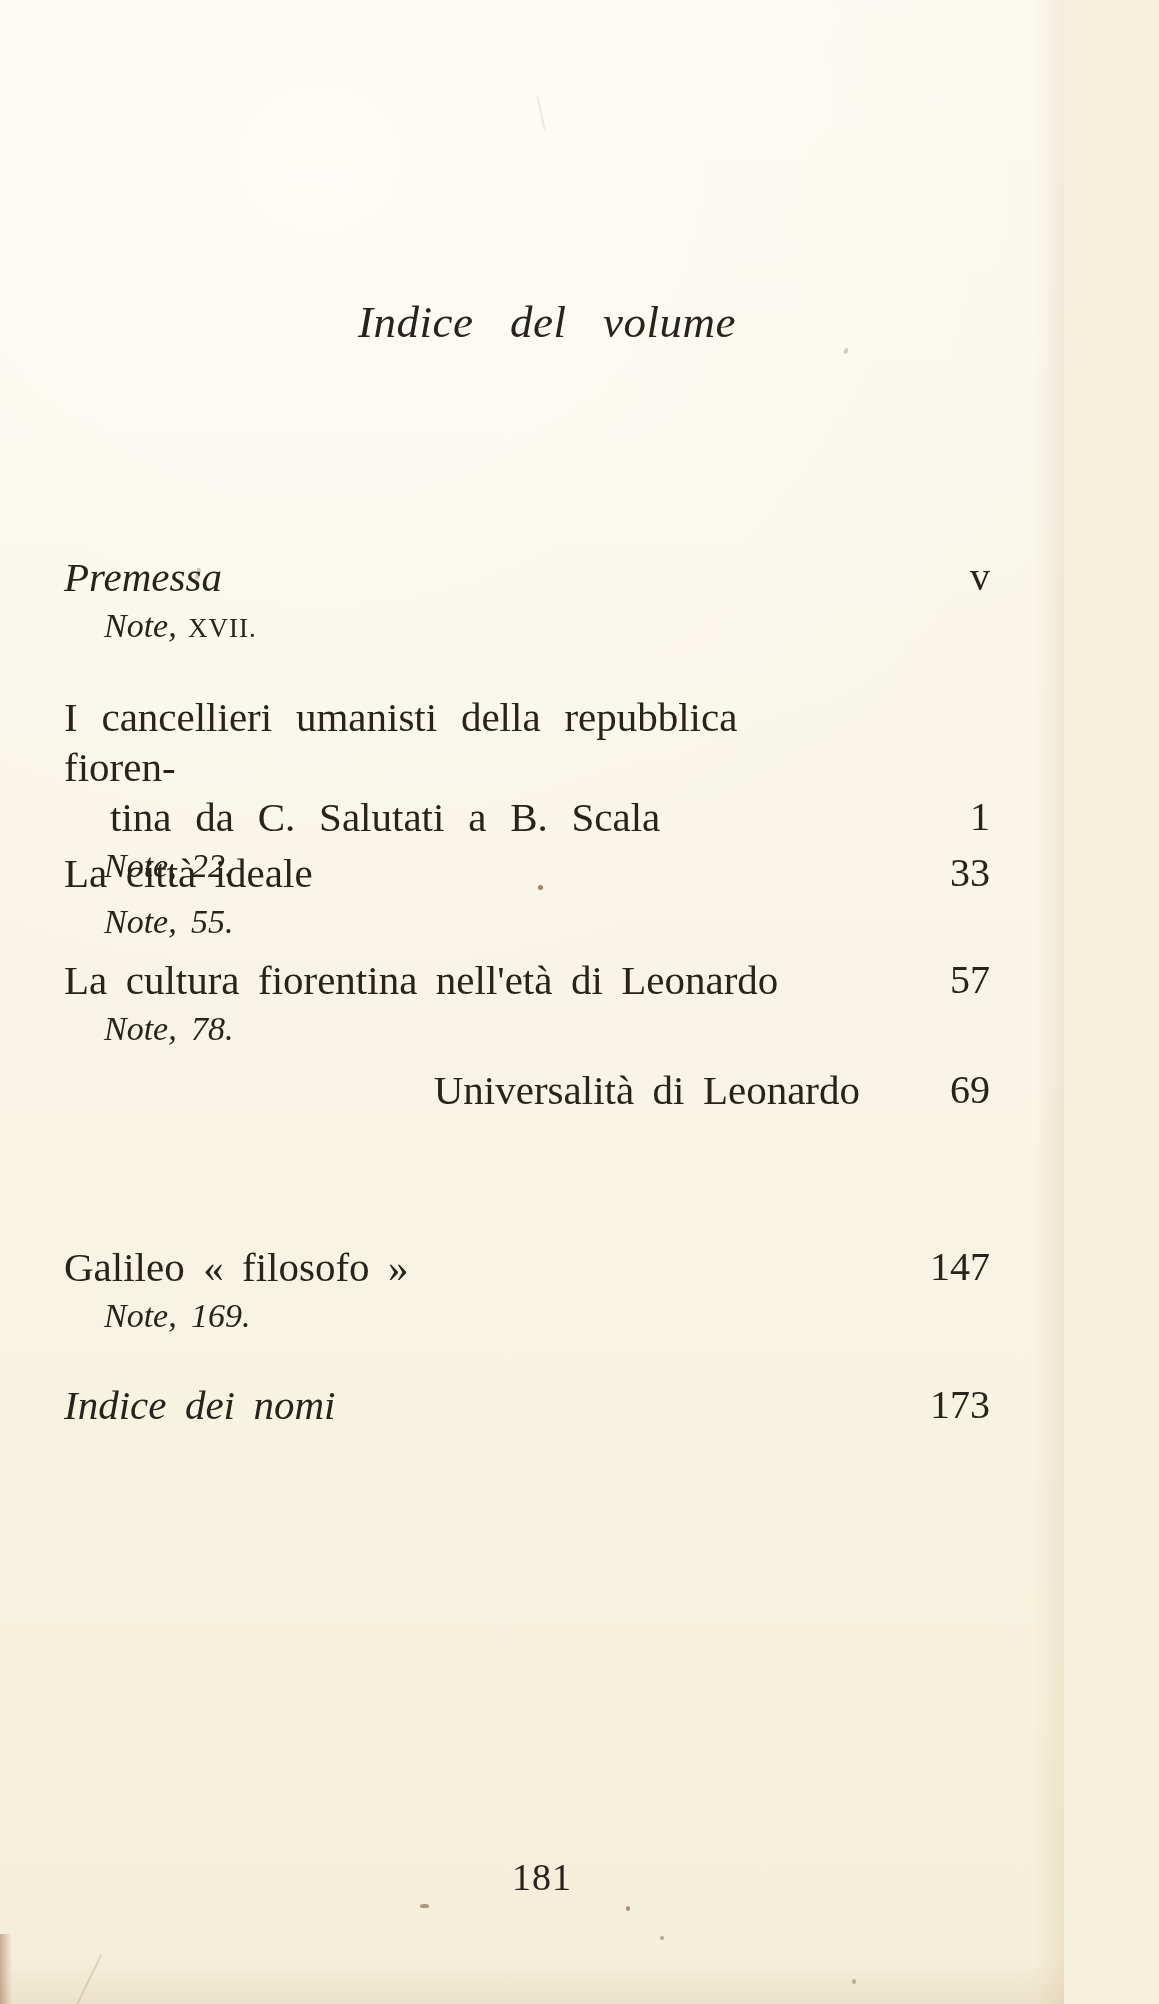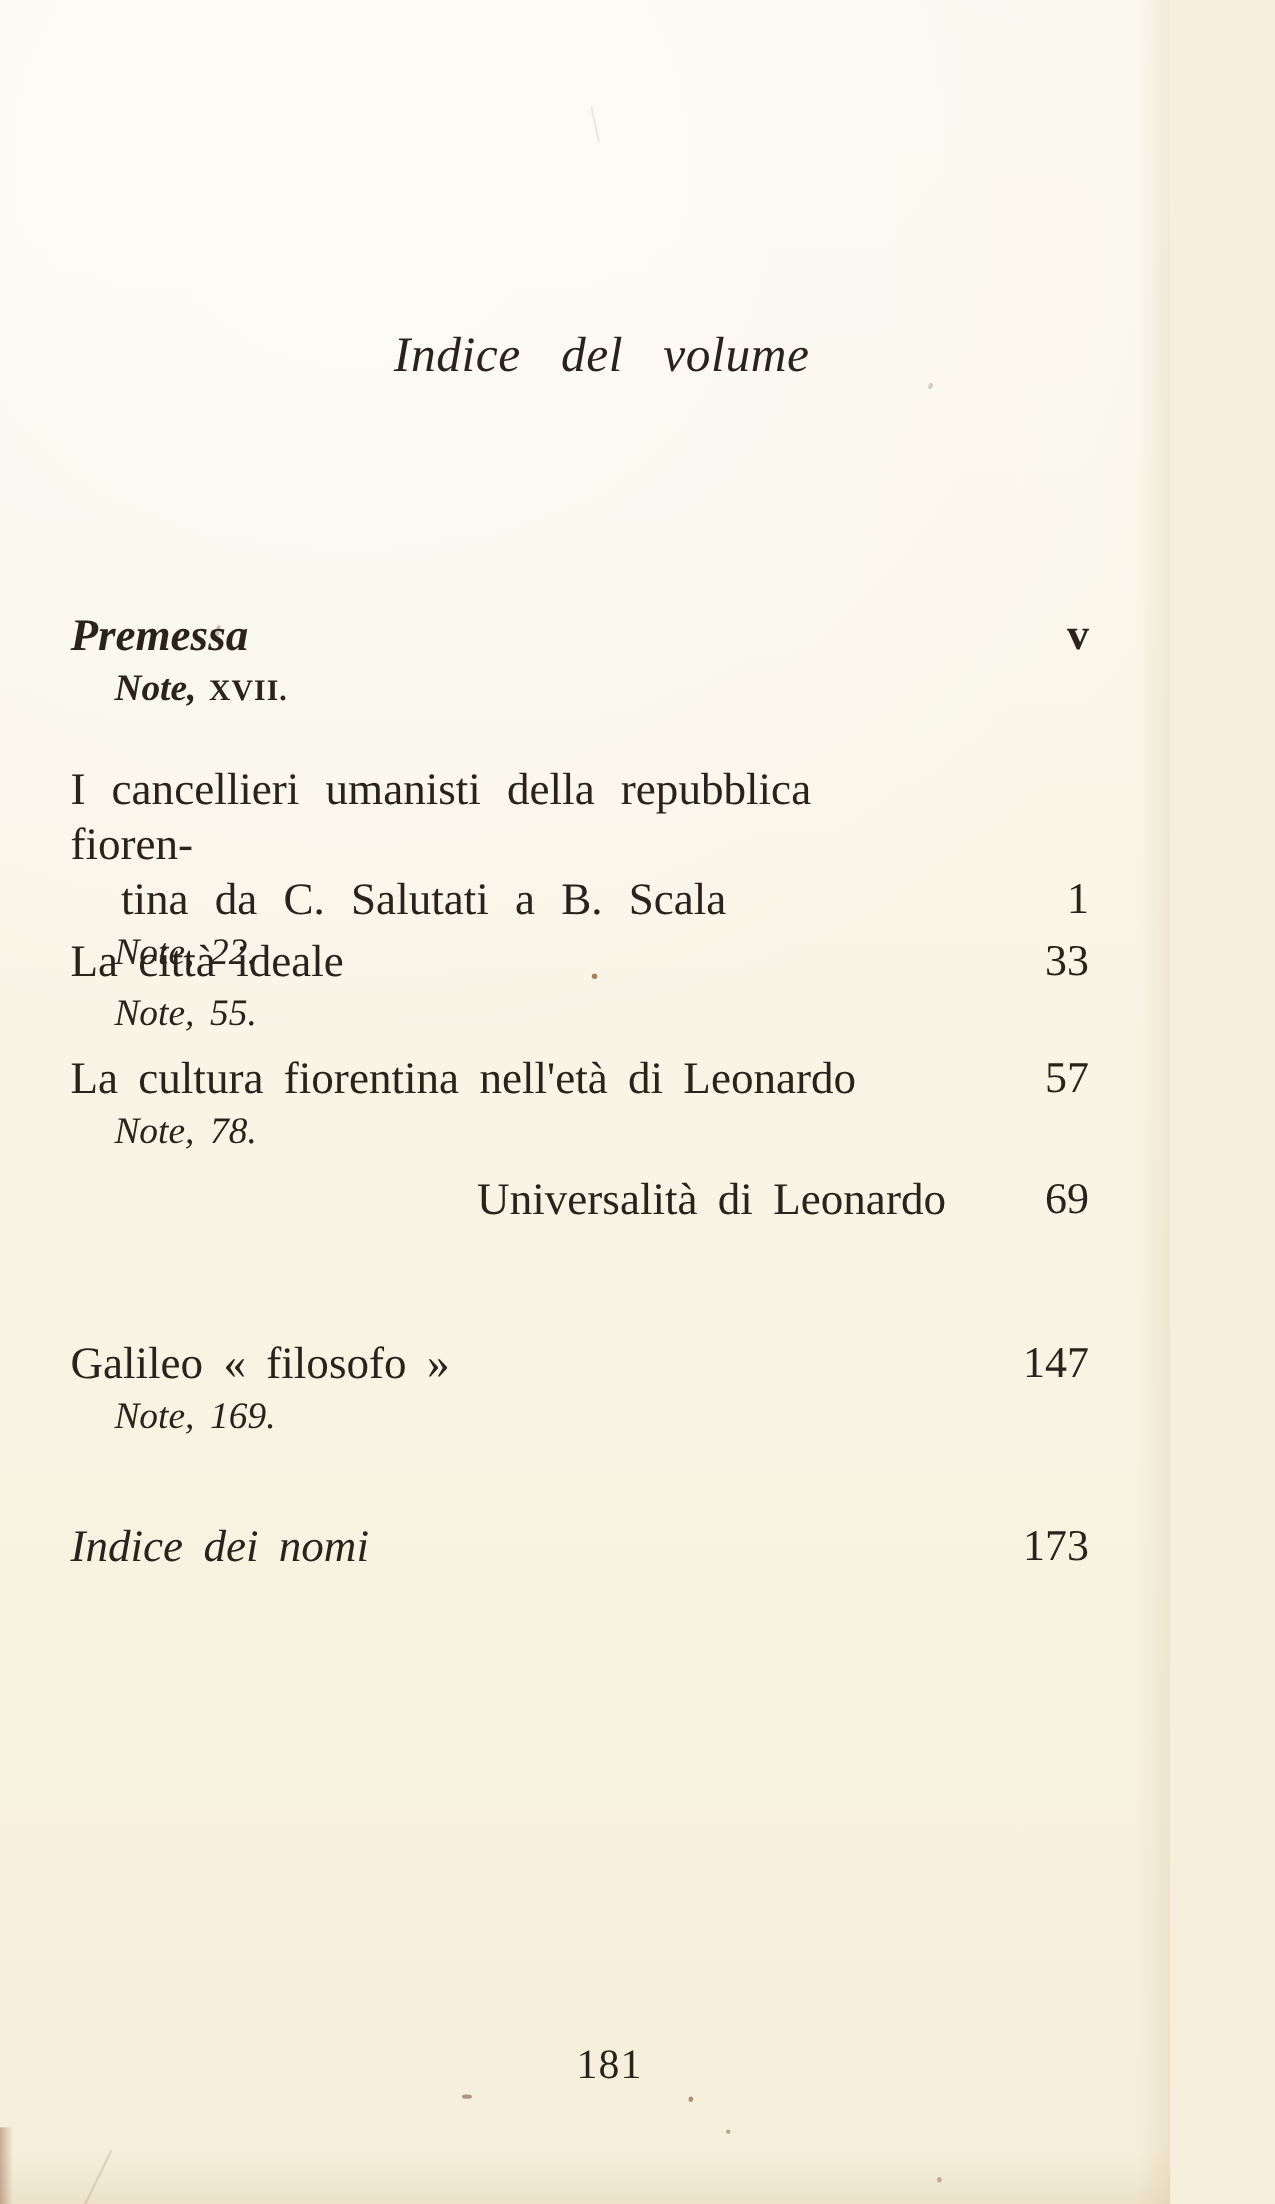--- a/index.html
+++ b/index.html
@@ -90,34 +90,34 @@
     word-spacing: 0.12em;
   }
   .note-ref { margin-left: 0.42em; }
   .note-ref.sc {
     font-style: normal;
     font-size: 27px;
     letter-spacing: 1px;
   }
   .folio {
     position: absolute;
-    top: 1854px; left: 16px; width: 1076px;
+    top: 1854px; left: 4px; width: 1076px;
     text-align: center;
     font-size: 38px;
     line-height: 46px;
     letter-spacing: 1px;
   }
   
-  .e0 { top: 552px; font-weight: bold; }
+  .e0 { top: 552px; }
   .e1 { top: 692px; }
   .e2 { top: 848px; }
   .e3 { top: 955px; }
   .e4 { top: 1065px; text-align: right; }
   .e5 { top: 1132px; }
-  .e6 { top: 1214px; }
+  .e6 { top: 1242px; }
   .e7 { top: 1380px; }
 </style>
 </head>
 <body>
 
 <div class="page">
 
   <div class="shade-right"></div>
   <div class="shade-bottom"></div>
   <div class="corner-bl"></div>

